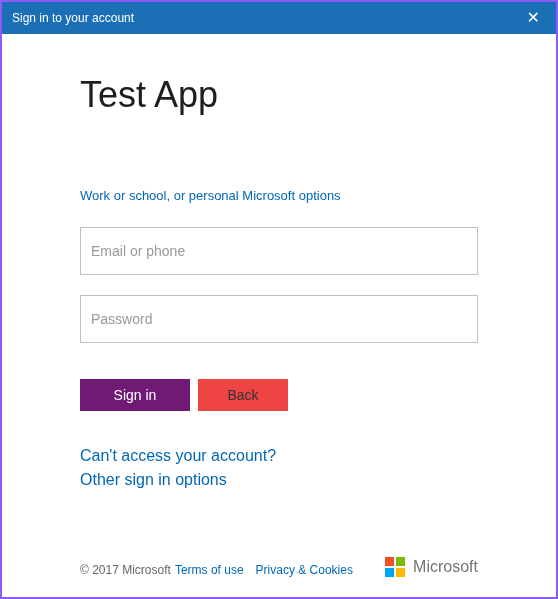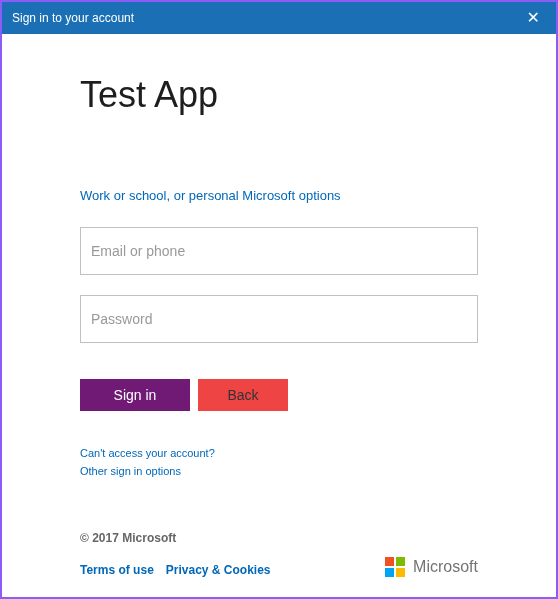--- a/index.html
+++ b/index.html
@@ -127,39 +127,38 @@
 
     .links-section {
       margin-top: 24px;
       display: flex;
       flex-direction: column;
       gap: 6px;
     }
 
     .link {
       color: #0067b8;
-      font-size: 11px;
+      font-size: 16px;
       text-decoration: none;
       cursor: pointer;
     }
 
     .footer {
       margin-top: auto;
       padding: 16px 78px 20px;
       display: flex;
       justify-content: space-between;
       align-items: flex-end;
       flex-shrink: 0;
     }
 
     .footer-left {
       display: flex;
-      flex-direction: column;
-      gap: 18px;
-      font-weight: bold;
+      flex-direction: row;
+      gap: 4px;
     }
 
     .footer-copyright {
       font-size: 12px;
       color: #666;
     }
 
     .footer-links {
       display: flex;
       gap: 12px;

